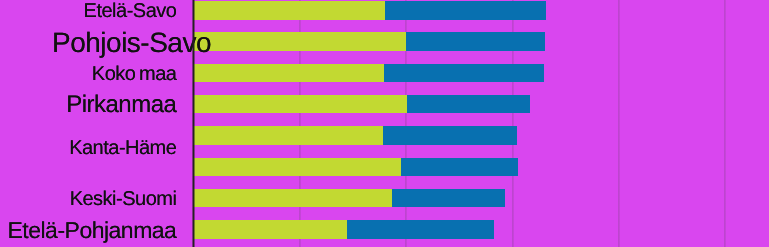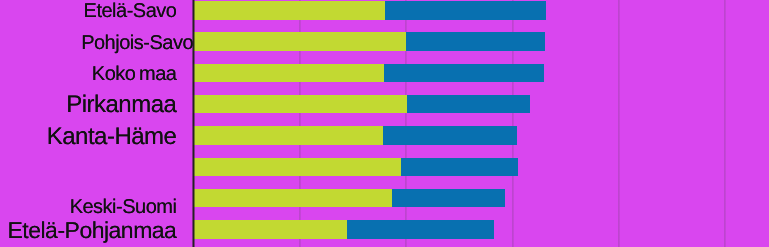--- a/index.html
+++ b/index.html
@@ -82,23 +82,23 @@
         <div class="bar-seg" style="left: 391.638px; width: 113.146px; background: rgb(8, 112, 176);"></div>
       </div>
       <div class="bar-row" style="top: 220.11px; height: 18.5px;">
         <div class="bar-seg" style="left: 193px; width: 154.017px; background: rgb(194, 217, 50);"></div>
         <div class="bar-seg" style="left: 347.017px; width: 147.142px; background: rgb(8, 112, 176);"></div>
       </div>
     </div>
 
   <div class="plot-layer" id="labels-layer">
       <div class="cat-label" style="right: 592.6px; top: 1.35px; font-size: 20px; color: rgb(17, 17, 17);">Etelä-Savo</div>
-      <div class="cat-label" style="right: 576px; top: 32.63px; font-size: 20px; color: rgb(17, 17, 17);">Pohjois-Savo</div>
+      <div class="cat-label" style="right: 558px; top: 32.63px; font-size: 28px; color: rgb(17, 17, 17);">Pohjois-Savo</div>
       <div class="cat-label" style="right: 592.6px; top: 63.91px; font-size: 20px; color: rgb(17, 17, 17); margin-left: 22px;">Koko maa</div>
       <div class="cat-label" style="right: 592.6px; top: 95.19px; font-size: 24px; color: rgb(17, 17, 17);">Pirkanmaa</div>
-      <div class="cat-label" style="right: 592.6px; top: 127px; font-size: 24px; color: rgb(17, 17, 17);">Kanta-Häme</div>
-      <div class="cat-label" style="right: 592.6px; top: 189.03px; font-size: 20px; color: rgb(17, 17, 17); margin-top: 8px;">Keski-Suomi</div>
+      <div class="cat-label" style="right: 592.6px; top: 138px; font-size: 20px; color: rgb(17, 17, 17);">Kanta-Häme</div>
+      <div class="cat-label" style="right: 592.6px; top: 189.03px; font-size: 20px; color: rgb(17, 17, 17);">Keski-Suomi</div>
       <div class="cat-label" style="right: 592.6px; top: 220.31px; font-size: 23px; color: rgb(17, 17, 17);">Etelä-Pohjanmaa</div>
     </div>
 
   <div class="axis-line" id="axis-line" style="left: 192px;"></div>
 
 </div>
 
 </body></html>

